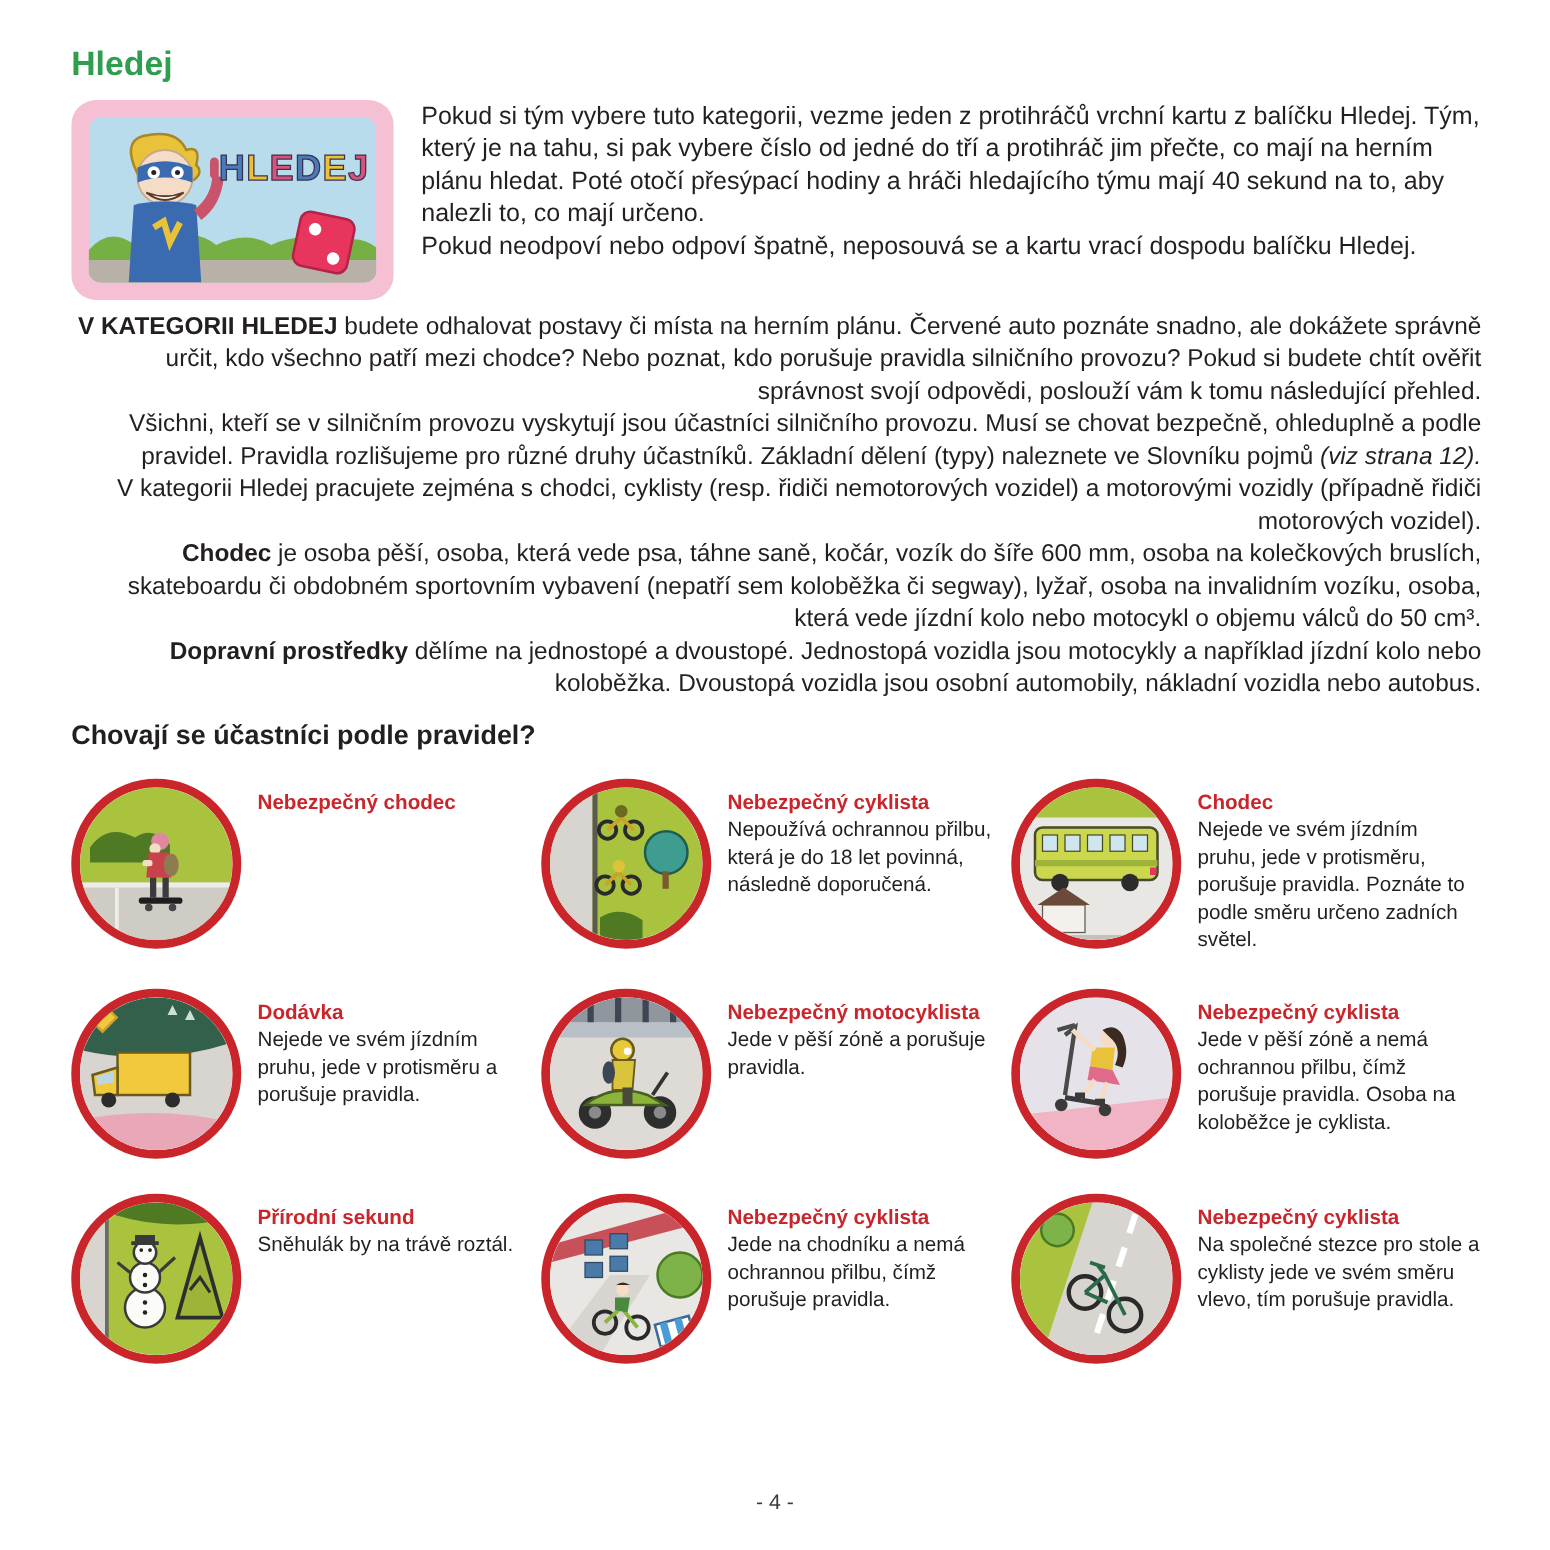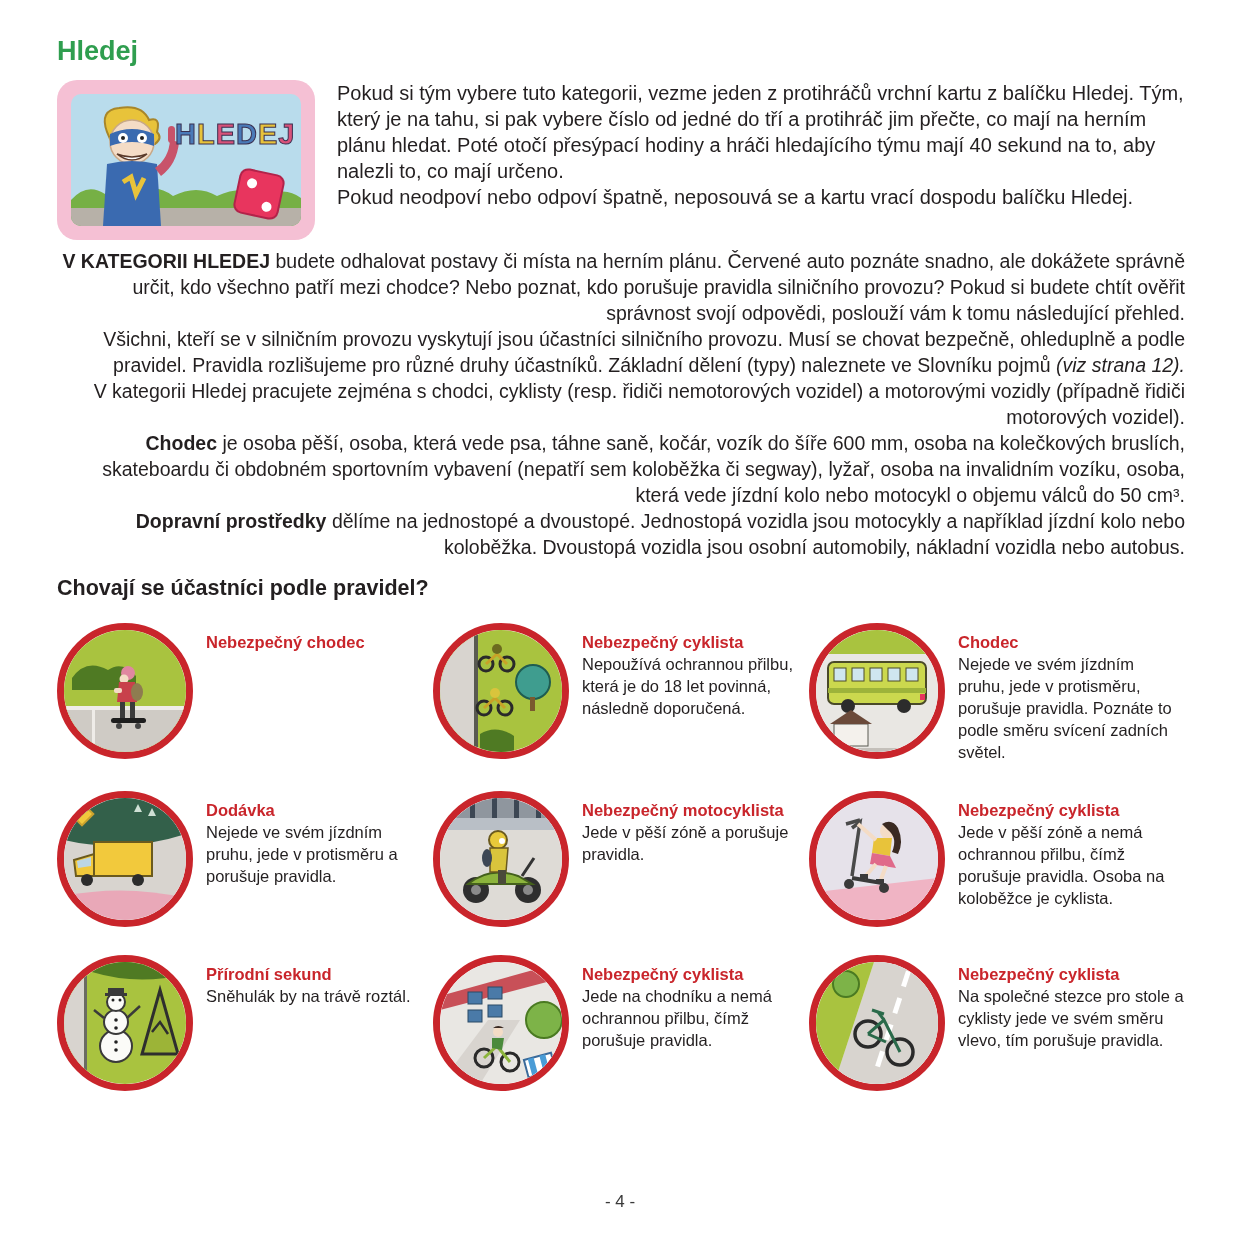--- a/index.html
+++ b/index.html
@@ -147,21 +147,21 @@
           <circle cx="32" cy="76" r="7" fill="#2c2c2c"></circle>
             <circle cx="88" cy="76" r="7" fill="#2c2c2c"></circle>
           <rect x="104" y="64" width="5" height="6" fill="#e8355e"></rect>
           <rect x="18" y="94" width="34" height="22" fill="#f4f1ec" stroke="#5a5a52"></rect>
           <polygon points="14,94 35,80 56,94" fill="#6b4a3a"></polygon>
           <rect x="0" y="118" width="122" height="4" fill="#c4c0ba"></rect>
         </svg>
       </div>
       <div class="itext">
         <div class="ititle">Chodec</div>
-        <div class="ibody">Nejede ve svém jízdním pruhu, jede v protisměru, porušuje pravidla. Poznáte to podle směru svícení zadních světel.</div>
+        <div class="ibody">Nejede ve svém jízdním pruhu, jede v protisměru, porušuje pravidla. Poznáte to podle směru určeno zadních světel.</div>
       </div>
     </div>
 
     <div class="item">
       <div class="circ">
         <svg viewBox="0 0 122 122">
           <rect width="122" height="122" fill="#d8d4cf"></rect>
           <path d="M0 0 H122 V36 Q60 56 0 42 Z" fill="#33604a"></path>
           <path d="M70 14 l4 -8 l4 8 Z M84 18 l4 -8 l4 8 Z" fill="#cfe0d5"></path>
           <path d="M0 98 Q60 86 122 100 V122 H0 Z" fill="#e9a8b8"></path>

